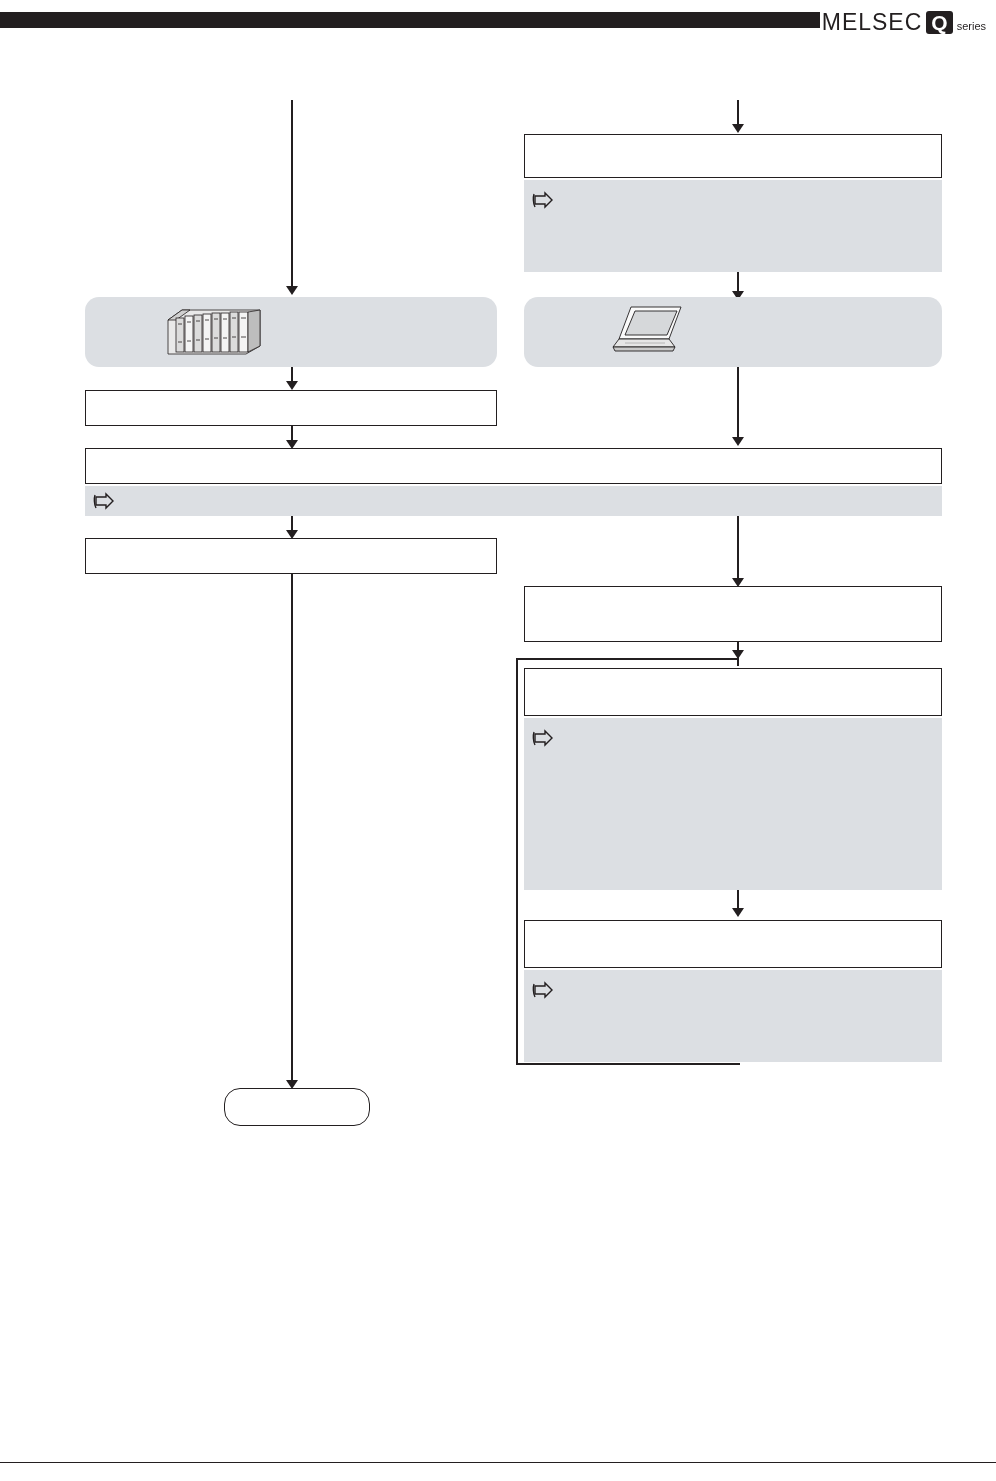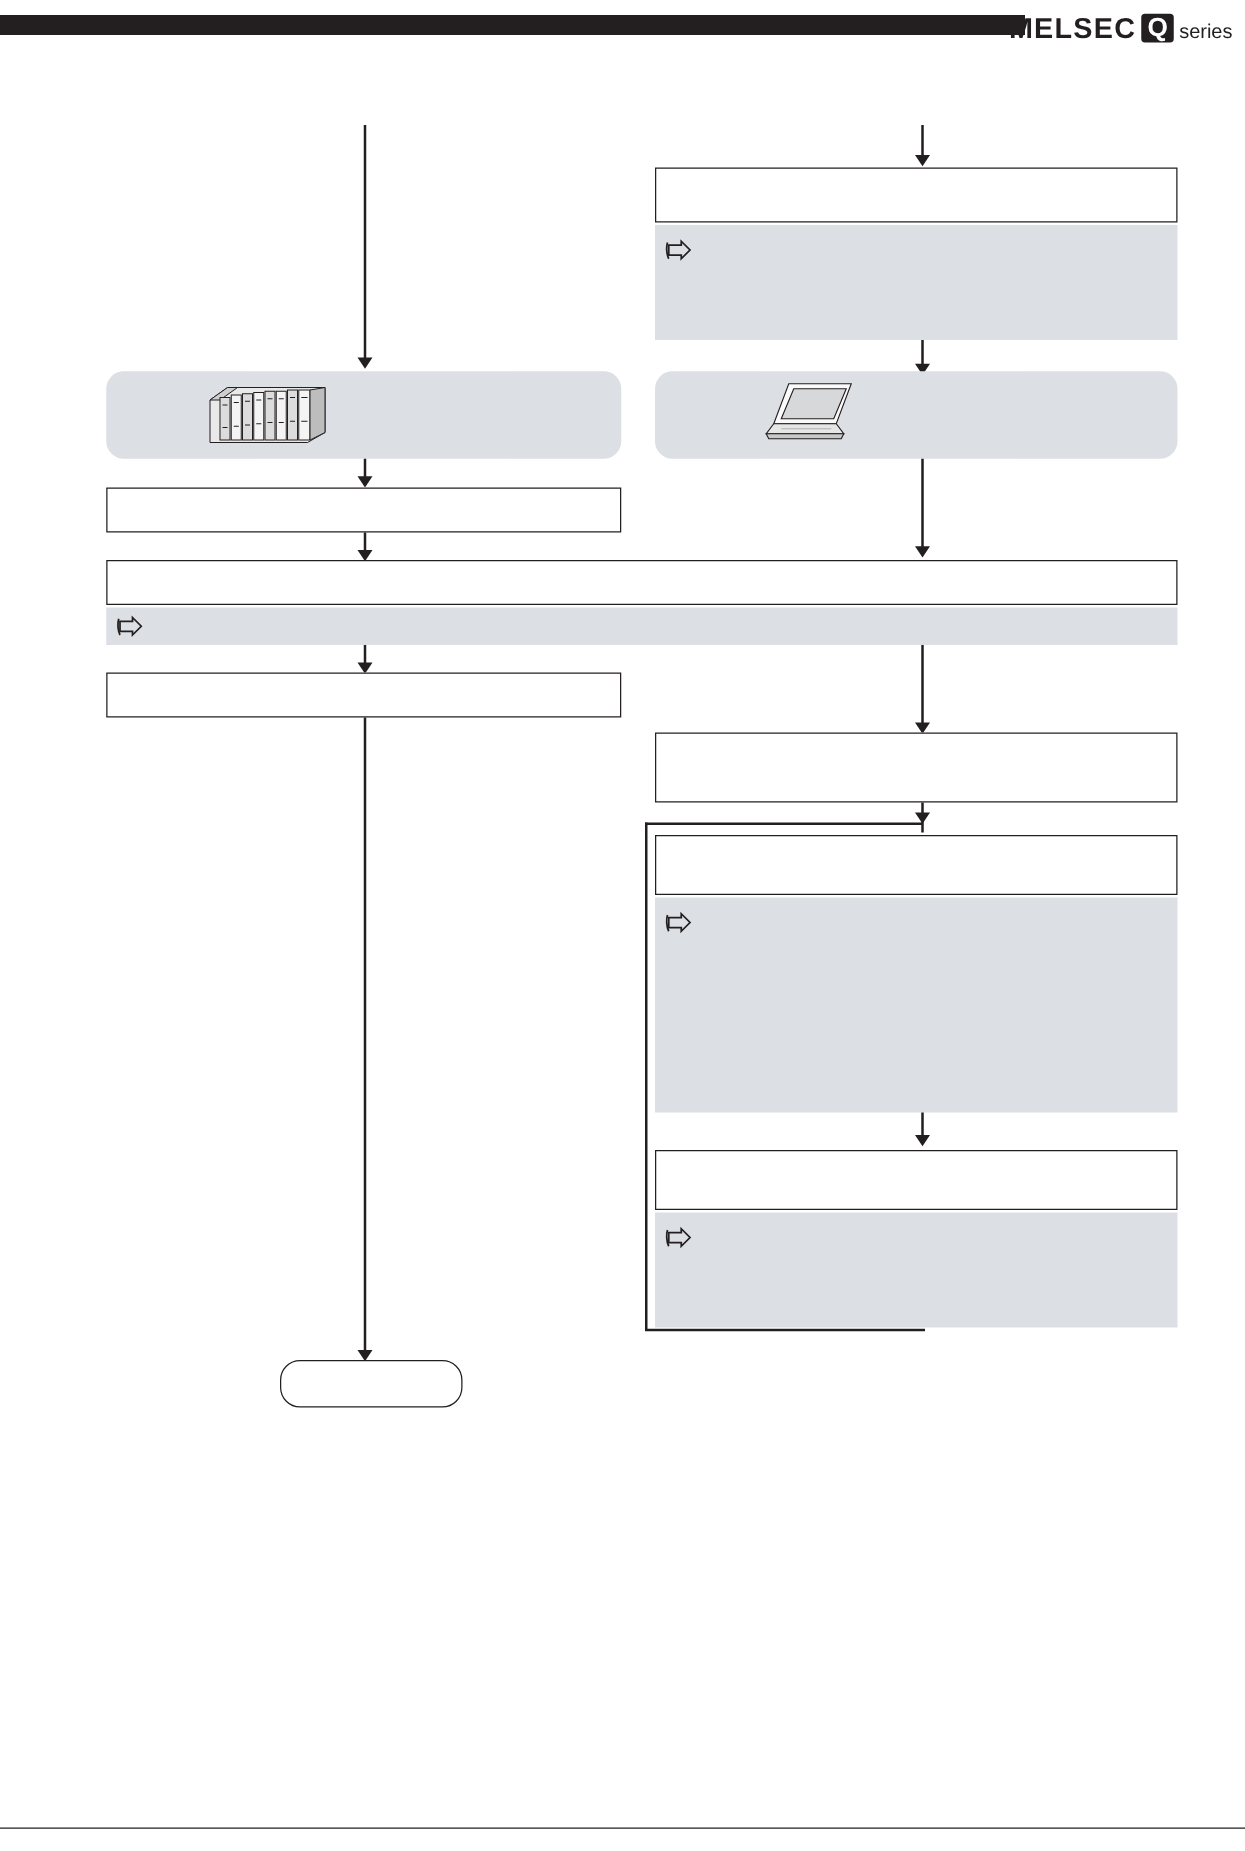--- a/index.html
+++ b/index.html
@@ -27,39 +27,39 @@
     position: absolute;
     right: 10px;
     top: 4px;
     height: 30px;
     display: flex;
     align-items: flex-end;
     gap: 4px;
   }
   .logo-melsec {
     font-family: "Liberation Sans", sans-serif;
-    font-weight: bold;
+    font-weight: normal;
     font-size: 23px;
     letter-spacing: 1px;
     color: #231f20;
     -webkit-text-stroke: 0px;
     line-height: 23px;
   }
   .logo-q {
     display: inline-block;
     background: #231f20;
     color: #ffffff;
     font-weight: bold;
     font-size: 21px;
     line-height: 23px;
     padding: 0 5px;
     border-radius: 3px;
   }
   .logo-series {
-    font-size: 16px;
+    font-size: 11px;
     color: #231f20;
     line-height: 14px;
     padding-bottom: 1px;
   }
   #footer-rule {
     position: absolute;
     left: 0;
     bottom: 18px;
     width: 996px;
     height: 1px;

